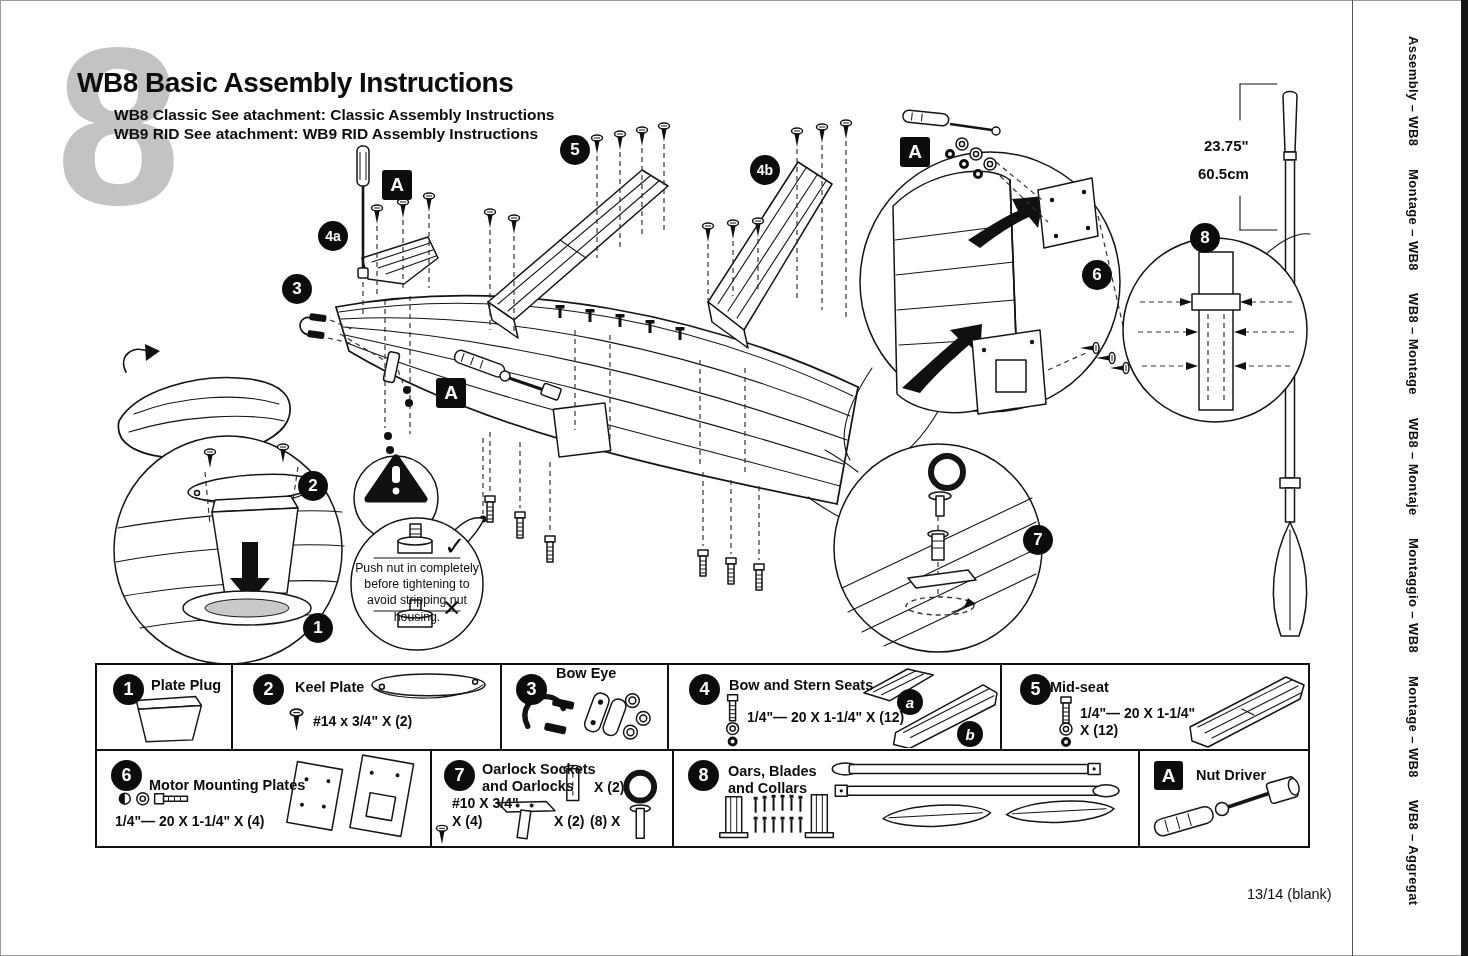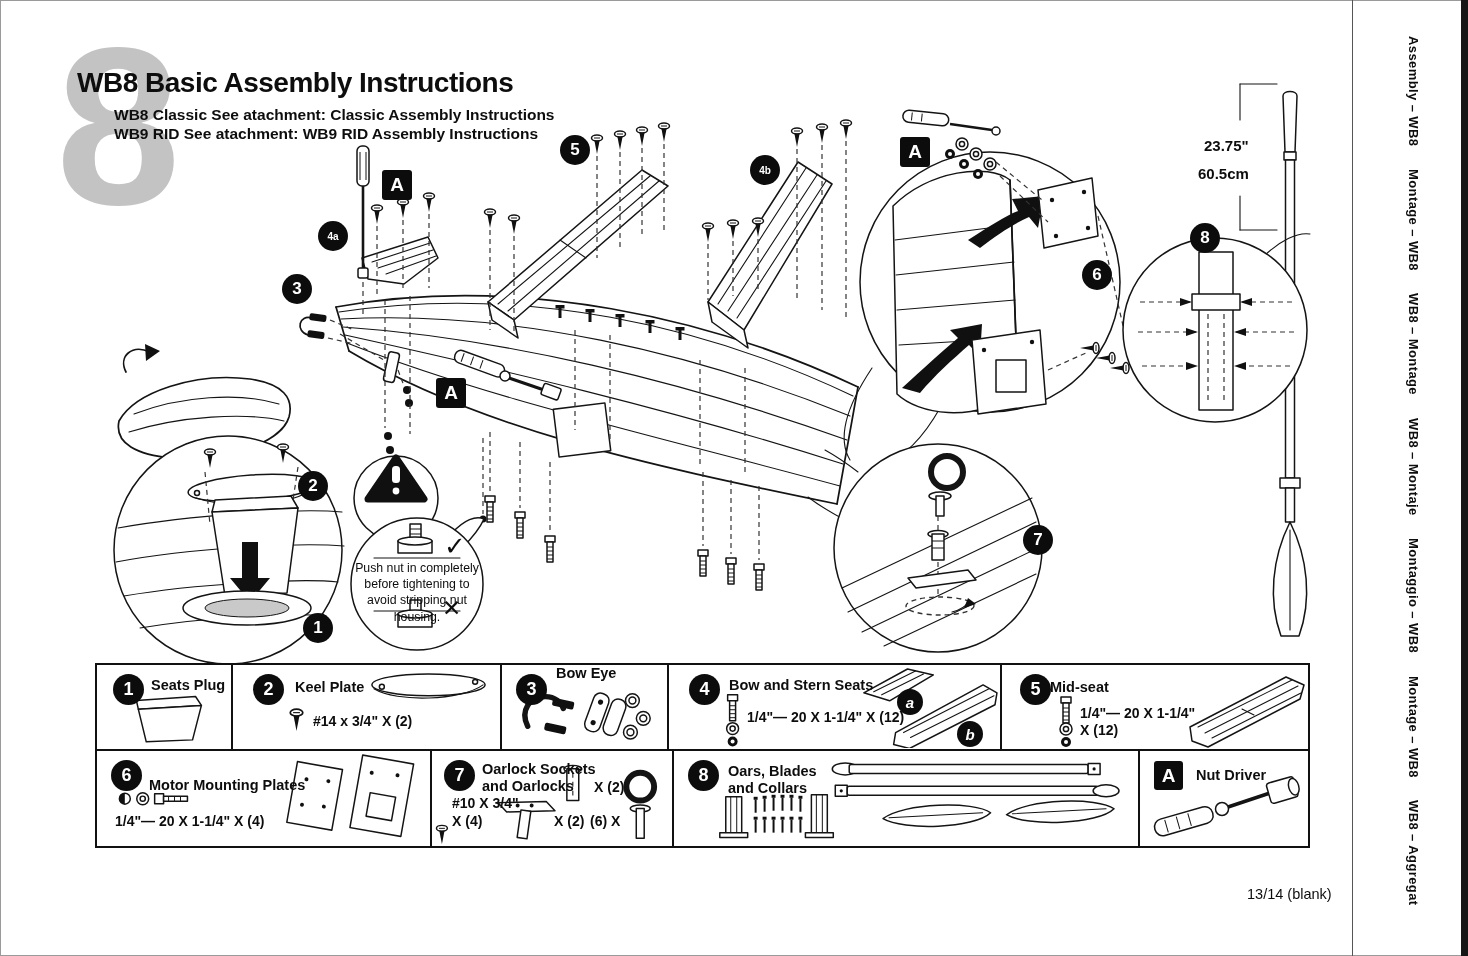--- a/index.html
+++ b/index.html
@@ -7,21 +7,21 @@
         font-family:"Liberation Sans","DejaVu Sans",sans-serif;color:#0d0d0d;
         outline:1px solid #9a9a9a;outline-offset:-1px;}
   .big8{position:absolute;left:56px;top:14px;font-size:224px;font-weight:bold;
         color:#c3c3c3;line-height:1;z-index:0;letter-spacing:-6px;}
   .hdr{position:absolute;left:70px;top:60px;z-index:2;}
   .hdr h1{margin:7px;font-size:28px;font-weight:bold;letter-spacing:-.5px;}
   .sub{font-size:15.5px;font-weight:bold;margin-top:1px;padding-left:44px;}
   .art{position:absolute;left:0;top:0;z-index:1;}
   .co{position:absolute;z-index:3;width:30px;height:30px;border-radius:50%;background:#0c0c0c;
       color:#fff;font-weight:bold;font-size:17px;display:flex;align-items:center;justify-content:center;}
-  .co.small-f{font-size:10px;}
+  .co.small-f{font-size:14px;}
   .co.sq{border-radius:3px;font-size:19px;}
   .meas{position:absolute;z-index:3;font-weight:bold;font-size:15px;}
   .warn-text{position:absolute;left:349px;top:560px;width:136px;z-index:3;font-size:12.3px;
              line-height:1.32;text-align:center;}
   .warn-check{position:absolute;left:444px;top:531px;z-index:3;font-size:26px;font-weight:bold;}
   .warn-cross{position:absolute;left:442px;top:595px;z-index:3;font-size:23px;font-weight:bold;}
   .ptable{position:absolute;left:95px;top:663px;width:1215px;z-index:2;background:#fff;}
   .prow{display:grid;border:2px solid #111;}
   .prow1{grid-template-columns:136px 269px 167px 333px 310px;height:84px;border-bottom:none;}
   .prow2{grid-template-columns:335px 242px 466px 172px;height:95px;}
@@ -395,21 +395,21 @@
 
   <div class="warn-text">Push nut in completely before tightening to avoid stripping nut housing.</div>
   <div class="warn-check">✓</div>
   <div class="warn-cross">✕</div>
 
   <div class="ptable">
     <div class="prow prow1">
 
       <div class="pcell">
         <div class="pbadge" style="left:16px;top:9px">1</div>
-        <div class="plabel" style="left:54px;top:12px">Seats Plug</div>
+        <div class="plabel" style="left:54px;top:12px">Plate Plug</div>
         <svg class="cart" viewBox="0 0 136 82">
           <path class="wfill" d="M40,36 L100,32 L106,41 L42,45 Z"></path>
           <path class="wfill" d="M42,45 L106,41 L97,76 L50,78 Z"></path>
         </svg>
       </div>
 
       <div class="pcell">
         <div class="pbadge" style="left:20px;top:9px">2</div>
         <div class="plabel" style="left:62px;top:14px">Keel Plate</div>
         <div class="phw" style="left:80px;top:48px">#14 x 3/4" X (2)</div>
@@ -527,21 +527,21 @@
         </svg>
       </div>
 
       <div class="pcell">
         <div class="pbadge" style="left:12px;top:9px">7</div>
         <div class="plabel" style="left:50px;top:10px"><span>Oarlock Sockets</span><br><span>and Oarlocks</span></div>
         <div class="phw" style="left:20px;top:44px">#10 X 3/4"</div>
         <div class="phw" style="left:20px;top:62px">X (4)</div>
         <div class="phw" style="left:162px;top:28px">X (2)</div>
         <div class="phw" style="left:122px;top:62px">X (2)</div>
-        <div class="phw" style="left:158px;top:62px">(6) X</div>
+        <div class="phw" style="left:158px;top:62px">(8) X</div>
         <svg class="cart" viewBox="0 0 242 95">
           <g transform="translate(10 78)">
               <use href="#scr"></use>
             </g>
           <g transform="rotate(8 94 58)">
               <path class="wfill" d="M66,56 L114,48 L124,56 L76,64 Z"></path>
               <circle cx="86" cy="56" r="2" class="blk"></circle>
               <circle cx="100" cy="54" r="2" class="blk"></circle>
               <rect x="90" y="60" width="10" height="28" class="wfill"></rect>
             </g>

